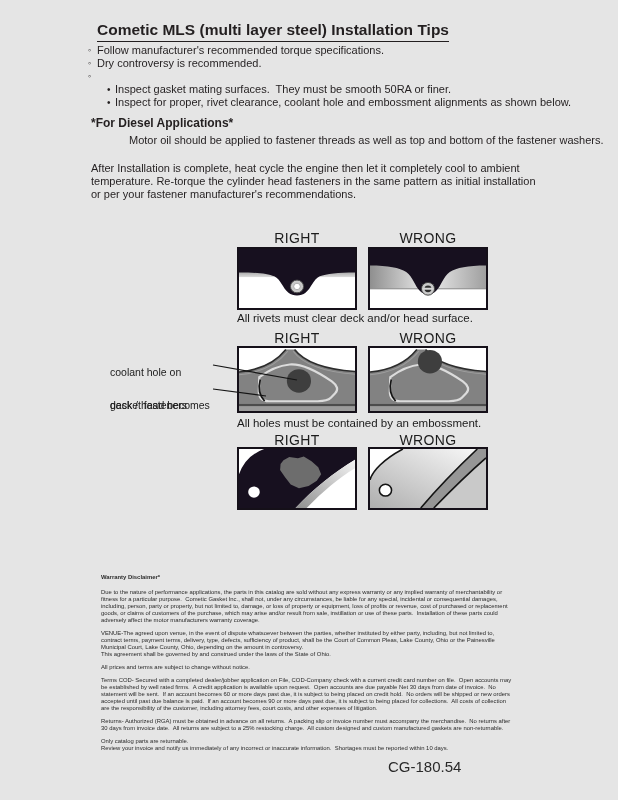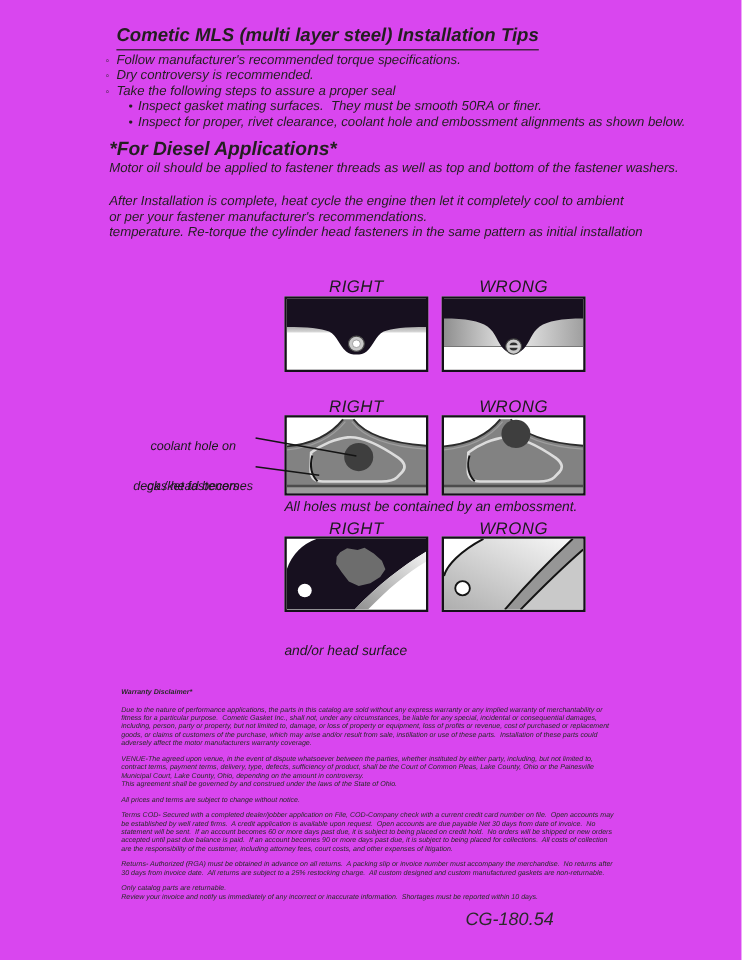--- a/index.html
+++ b/index.html
@@ -1,43 +1,43 @@
 <!DOCTYPE html>
 <html><head>
 <meta charset="utf-8">
 <style>
   html,body{margin:0;padding:0;background:#fff;}
-  .page{position:relative;width:618px;height:800px;background:#d946ef;overflow:hidden;
-        font-family:"Liberation Sans","DejaVu Sans",sans-serif;color:#231f20;font-style:italic;}
+  .page{position:relative;width:618px;height:800px;background:#e5e5e5;overflow:hidden;
+        font-family:"Liberation Sans","DejaVu Sans",sans-serif;color:#231f20;}
 
   
   .title{position:absolute;left:97px;top:21px;font-size:15.5px;font-weight:bold;
          border-bottom:1.6px solid #231f20;padding-bottom:2px;white-space:pre;}
   .tips{position:absolute;left:88px;top:44px;font-size:11px;line-height:13px;}
   .tip-row{display:flex;white-space:pre;}
   .tip-glyph{width:9px;font-size:9px;line-height:13px;}
   .sub{margin-left:19px;}
   .sub .tip-glyph{width:8px;font-size:10px;}
 
   
-  .diesel-h{position:absolute;left:91px;top:116px;font-size:16px;font-weight:bold;white-space:pre;}
+  .diesel-h{position:absolute;left:91px;top:116px;font-size:12px;font-weight:bold;white-space:pre;}
   .para{position:absolute;left:91px;font-size:11px;line-height:13px;}
   .para div{white-space:pre;}
-  .p1{top:134px;} .p2{top:162px;} .p3{top:203px;}
+  .p1{top:134px;margin-left:38px;} .p2{top:162px;} .p3{top:203px;}
 
   
   .diagrams{position:absolute;left:0;top:230px;width:618px;height:322px;}
   .dg-label{position:absolute;width:120px;text-align:center;font-size:14px;
             letter-spacing:.4px;color:#1c1c1c;white-space:pre;}
   .panel{position:absolute;width:120px;border:2px solid #151019;box-sizing:border-box;
          background:#fff;}
   .panel svg{display:block;width:100%;height:100%;}
   .h63{height:63px;} .h67{height:67px;}
   .caption{position:absolute;left:237px;font-size:11.5px;line-height:13px;color:#1b1b1b;white-space:pre;}
-  .ann{position:absolute;left:110px;width:102px;text-align:center;font-size:10.5px;
+  .ann{position:absolute;left:110px;width:102px;text-align:left;font-size:10.5px;
        line-height:11px;color:#1b1b1b;white-space:pre;}
   .leaders{position:absolute;left:0;top:0;width:618px;height:322px;pointer-events:none;}
 
   
   .fineprint{position:absolute;left:101px;top:574px;width:470px;font-size:5.9px;
              line-height:7px;color:#2a2a2a;}
   .fp-h{font-weight:bold;margin-bottom:8px;white-space:pre;}
   .fp-para{margin-bottom:6px;}
   .fp-para div{white-space:pre;}
 
@@ -76,40 +76,39 @@
     <div class="tip-row">
       <span class="tip-glyph">◦</span>
       <span>Follow manufacturer's recommended torque specifications.</span>
     </div>
     <div class="tip-row">
       <span class="tip-glyph">◦</span>
       <span>Dry controversy is recommended.</span>
     </div>
     <div class="tip-row">
       <span class="tip-glyph">◦</span>
-      <span>Take the following steps to assure a proper seal</span>
     </div>
     <div class="tip-row sub">
       <span class="tip-glyph">•</span>
       <span>Inspect gasket mating surfaces.  They must be smooth 50RA or finer.</span>
     </div>
     <div class="tip-row sub">
       <span class="tip-glyph">•</span>
       <span>Inspect for proper, rivet clearance, coolant hole and embossment alignments as shown below.</span>
     </div>
   </div>
 
   <div class="diesel-h">*For Diesel Applications*</div>
   <div class="para p1">
     <div>Motor oil should be applied to fastener threads as well as top and bottom of the fastener washers.</div>
   </div>
   <div class="para p2">
     <div>After Installation is complete, heat cycle the engine then let it completely cool to ambient</div>
+    <div>temperature. Re-torque the cylinder head fasteners in the same pattern as initial installation</div>
     <div>or per your fastener manufacturer's recommendations.</div>
-    <div>temperature. Re-torque the cylinder head fasteners in the same pattern as initial installation</div>
   </div>
 
   <div class="diagrams">
 
     <div class="dg-label" style="left:237px;top:0px">RIGHT</div>
     <div class="dg-label" style="left:368px;top:0px">WRONG</div>
 
     <div class="panel h63" style="left:237px;top:17px">
       <svg viewBox="0 0 120 63" preserveAspectRatio="none">
         <rect width="120" height="63" fill="#fff"></rect>
@@ -124,20 +123,21 @@
         <rect width="120" height="63" fill="#fff"></rect>
         <rect y="17" width="120" height="25.5" fill="url(#gradWedge)"></rect>
         <rect y="42.5" width="120" height="20.5" fill="#fff"></rect>
         <line x1="0" y1="42.5" x2="120" y2="42.5" stroke="#777" stroke-width="0.9"></line>
         <path d="M0,0 H120 V17.5 C101,17.5 89.5,19.8 82.5,24.6 C75.5,29.8 74,39 68.3,44.9 C63.7,49.6 56.3,49.6 51.7,44.9 C46,39 44.5,29.8 37.5,24.6 C30.5,19.8 19,17.5 0,17.5 Z" fill="#17101f"></path>
         <circle cx="60" cy="42.5" r="6.8" fill="#c9c9c9" stroke="#3f3f3f" stroke-width="1"></circle>
         <circle cx="60" cy="42.5" r="3.6" fill="#2f2f2f"></circle>
         <rect x="55" y="41.4" width="10" height="2.2" rx="1" fill="#d8d8d8"></rect>
       </svg>
     </div>
+    <div class="caption" style="top:82px">All rivets must clear deck and/or head surface.</div>
 
     <div class="dg-label" style="left:237px;top:100px">RIGHT</div>
     <div class="dg-label" style="left:368px;top:100px">WRONG</div>
 
     <div class="ann" style="top:115px">
       <div>coolant hole on</div>
       <div>deck / head becomes</div>
     </div>
     <div class="ann" style="top:148px">
       <div>gasket fasteners</div>
@@ -193,21 +193,20 @@
         <path d="M34,0 H120 V63 H0 V33 C2.5,23.5 14,11 34,0 Z" fill="url(#gradSilver)"></path>
         <path d="M111,0 H120 V63 H52.5 C71,40.5 91,19.5 111,0 Z" fill="#969696"></path>
         <path d="M120,9.5 V63 H66 C82.5,45.5 100.5,27 120,9.5 Z" fill="#c9c9c9"></path>
         <path d="M111,0 C91,19.5 71,40.5 52.5,63" fill="none" stroke="#141414" stroke-width="1.7"></path>
         <path d="M120,9.5 C100.5,27 82.5,45.5 66,63" fill="none" stroke="#141414" stroke-width="1.7"></path>
         <path d="M34,0 C14,11 2.5,23.5 0,33" fill="none" stroke="#141414" stroke-width="1.7"></path>
         <circle cx="16" cy="44" r="6.3" fill="#ffffff" stroke="#141414" stroke-width="1.6"></circle>
       </svg>
     </div>
     <div class="caption" style="top:281px">
-      <div>and/or head surface</div>
     </div>
 
     <svg class="leaders">
       <line x1="213" y1="135" x2="297" y2="150" stroke="#141414" stroke-width="1.2"></line>
       <line x1="213" y1="159" x2="266" y2="166" stroke="#141414" stroke-width="1.2"></line>
     </svg>
   </div>
 
   <div class="fineprint">
     <div class="fp-h">Warranty Disclaimer*</div>

